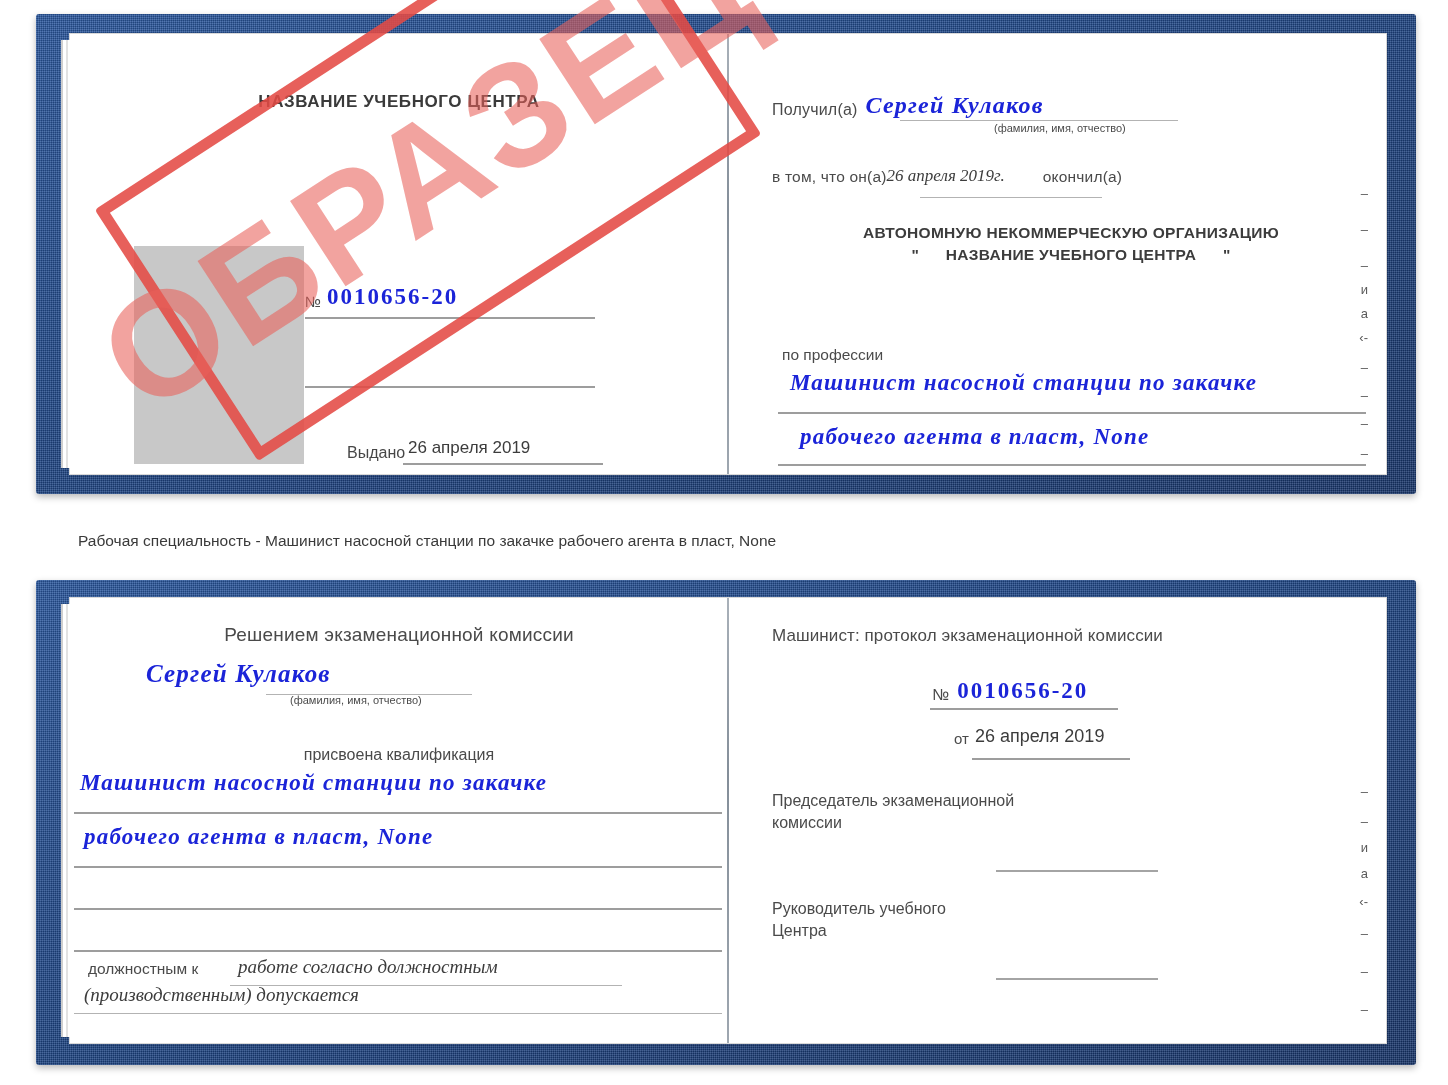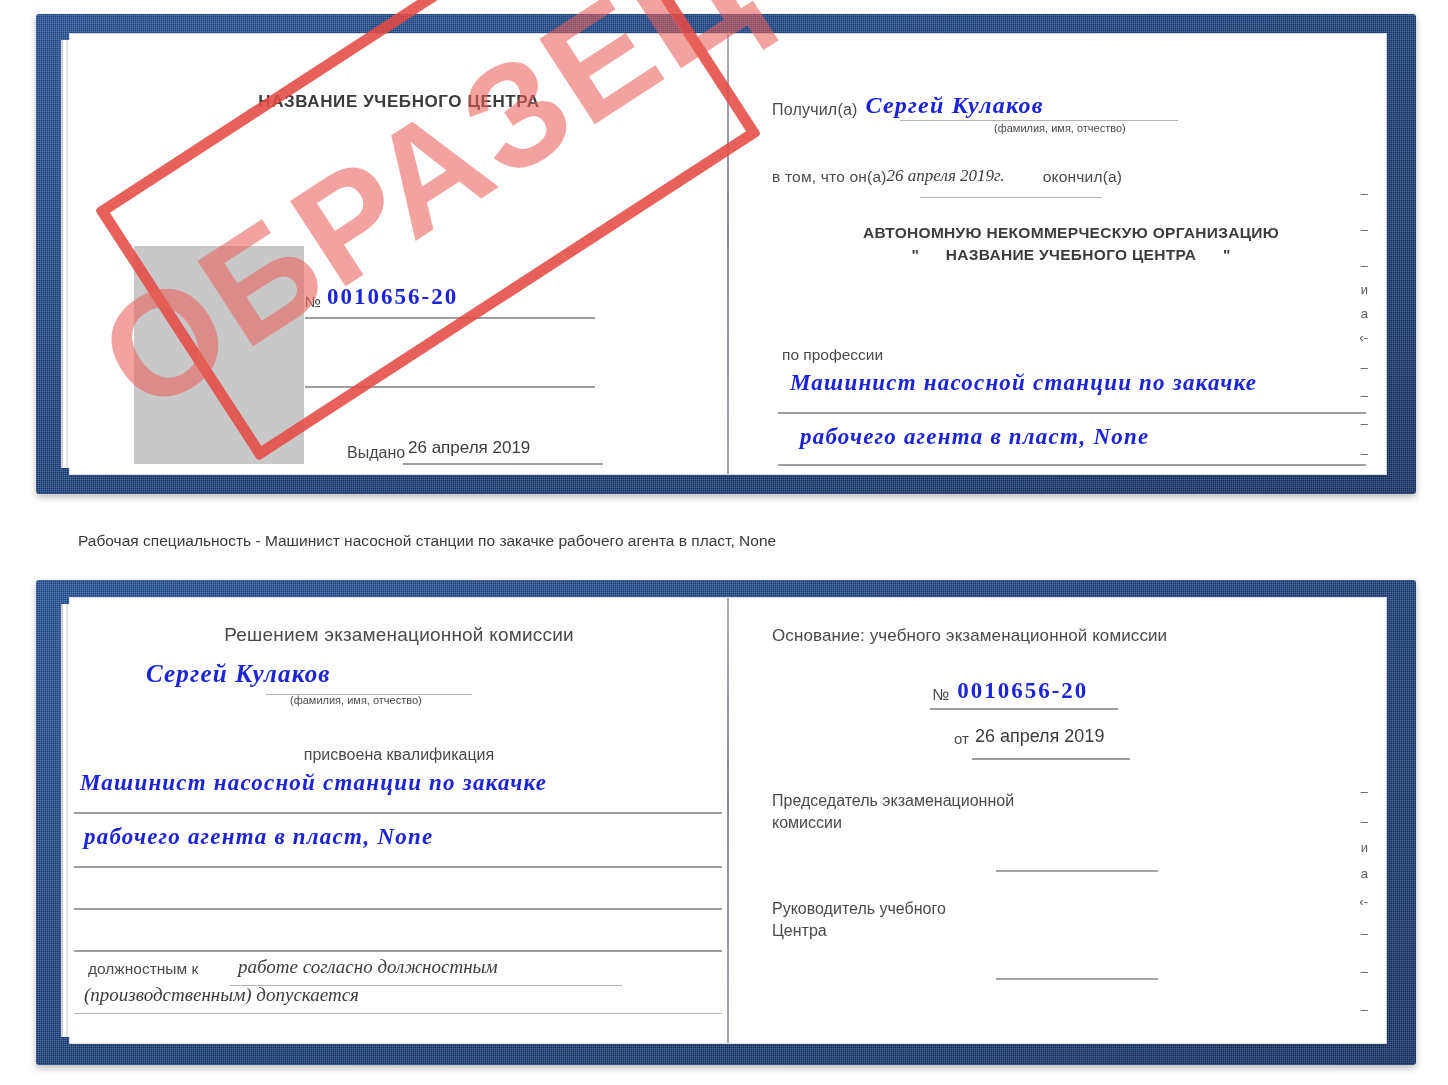--- a/index.html
+++ b/index.html
@@ -269,21 +269,21 @@
         <div class="italic-ser bl-dop-v1">работе согласно должностным</div>
         <div class="rule thin bl-dop-l1"></div>
         <div class="italic-ser bl-dop-v2">(производственным) допускается</div>
         <div class="rule thin bl-dop-l2"></div>
       </div>
 
       <div class="spine"></div>
 
       <div class="half right">
         <div class="br">
-          <div class="br-osn">Основание: учебного экзаменационной комиссии</div>
+          <div class="br-osn">Машинист: протокол экзаменационной комиссии</div>
 
           <div class="br-numrow">
             <span class="no">№</span>
             <span class="hand hand-num">0010656-20</span>
           </div>
           <div class="rule br-num-line"></div>
 
           <div class="br-otrow">
             <span class="ot">от</span>
             <span class="br-ot-val">26 апреля 2019</span>

